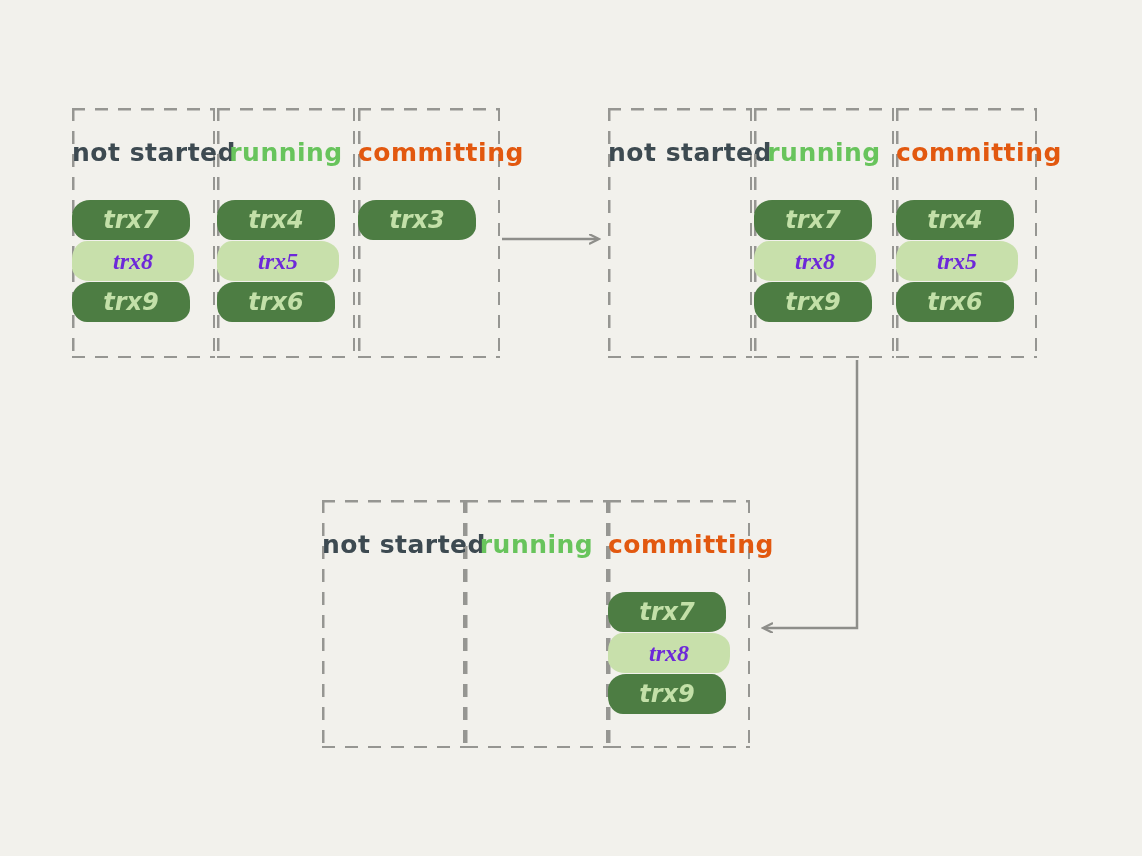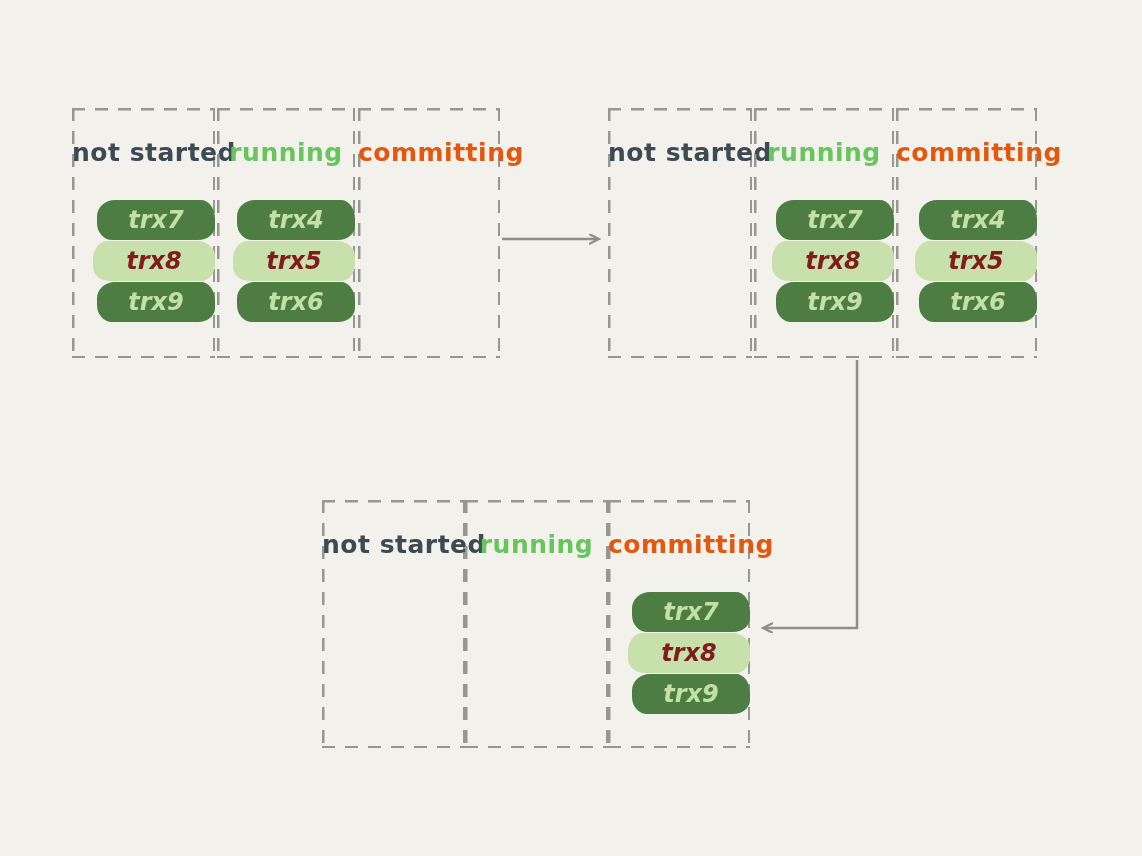--- a/index.html
+++ b/index.html
@@ -36,41 +36,42 @@
     letter-spacing: 0.5px;
     white-space: nowrap;
   }
   .hdr-not-started { color: #3d4a51; }
   .hdr-running     { color: #68c45c; }
   .hdr-committing  { color: #e2580f; }
   .pills {
     margin-top: 33px;
     display: flex;
     flex-direction: column;
-    align-items: flex-end;
+    align-items: flex-start;
     gap: 1px;
   }
   .pill {
     width: 118px;
     height: 40px;
     background: #4d7d43;
     color: #c3e0a8;
     font-size: 24px;
     font-weight: 700;
     font-style: italic;
     display: flex;
     align-items: center;
     justify-content: center;
     border-radius: 18px 14px 17px 15px / 16px 19px 14px 17px;
   }
   .pill:nth-child(2) {
     background: #c8e0ab;
-    color: #7f1d1d;
+    color: #6d28d9;
     width: 122px;
     border-radius: 15px 18px 14px 17px / 18px 15px 17px 14px;
+    font-family: Liberation Serif, serif;
   }
   .arrows {
     position: absolute;
     left: 0; top: 0;
     width: 1142px;
     height: 856px;
     pointer-events: none;
   }
 </style>
 </head>
@@ -92,20 +93,21 @@
     <div class="pills">
       <div class="pill">trx4</div>
       <div class="pill">trx5</div>
       <div class="pill">trx6</div>
     </div>
   </div>
 
   <div class="col" style="left:358px; top:108px; width:142px; height:250px;">
     <span class="col-header hdr-committing">committing</span>
     <div class="pills">
+      <div class="pill">trx3</div>
     </div>
   </div>
 
   <div class="col" style="left:608px; top:108px; width:144px; height:250px;">
     <span class="col-header hdr-not-started">not started</span>
     <div class="pills"></div>
   </div>
 
   <div class="col" style="left:754px; top:108px; width:140px; height:250px;">
     <span class="col-header hdr-running">running</span>

